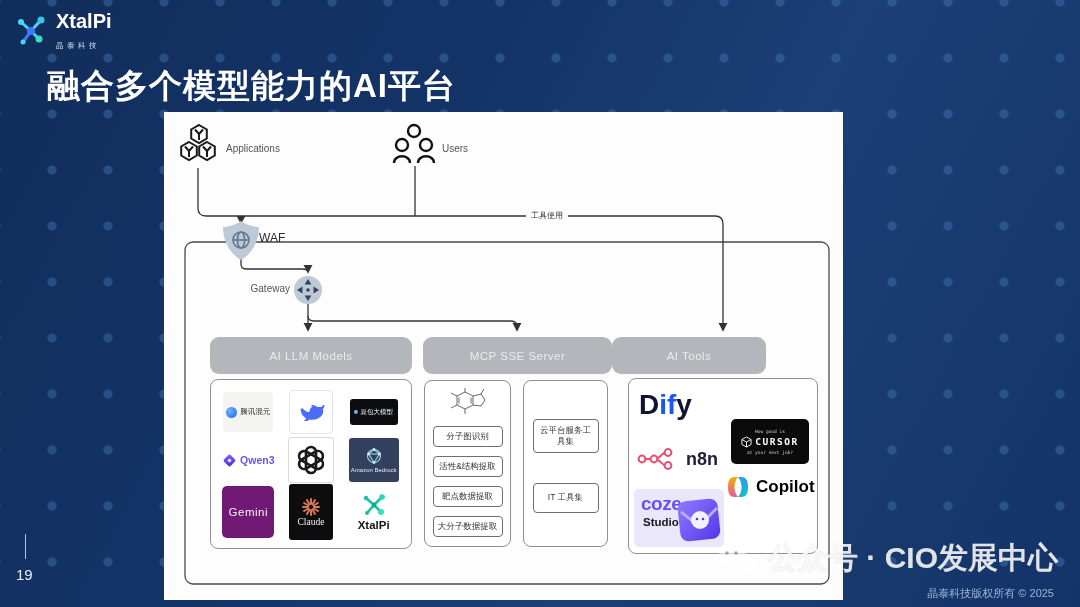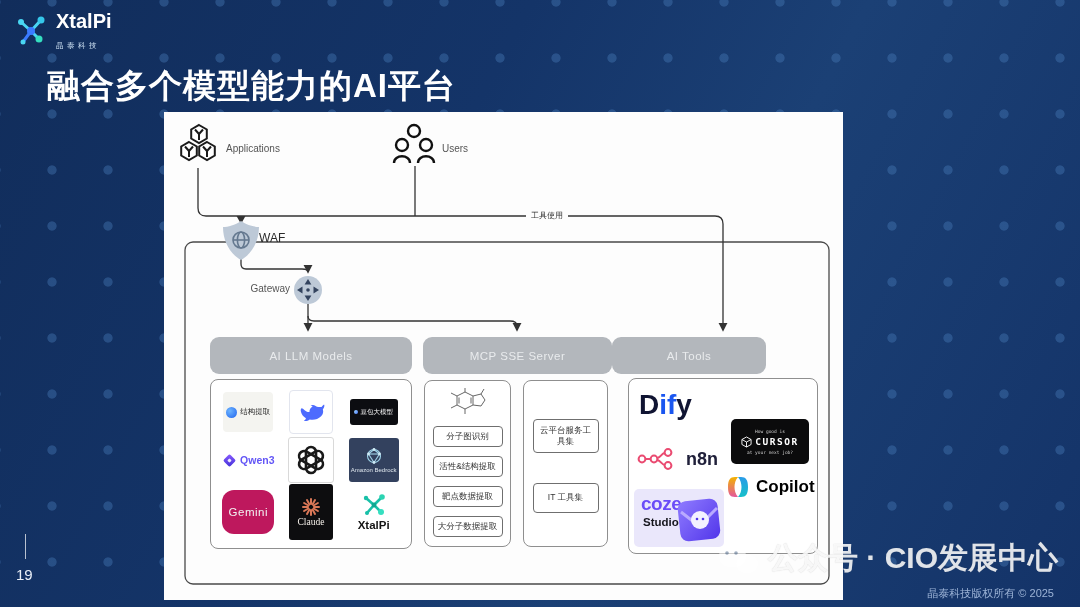--- a/index.html
+++ b/index.html
@@ -39,21 +39,21 @@
   .tile-deepseek{width:42px;height:42px;background:#fff;border:1px solid #e2e5ee;}
   .tile-doubao{width:48px;height:26px;background:#0c0d11;border-radius:3px;flex-direction:column;gap:1px;}
   .doubao-row{display:flex;align-items:center;gap:2px;}
   .doubao-dot{width:4px;height:4px;border-radius:50%;background:linear-gradient(135deg,#9fd8ff,#4d7bff);}
   .doubao-txt{font-size:6.5px;color:#fff;}
   .tile-qwen{gap:3px;}
   .qwen-txt{font-size:10.5px;font-weight:700;color:#6356f6;}
   .tile-openai{width:44px;height:44px;background:#fff;border:1px solid #d9d9d9;border-radius:3px;}
   .tile-bedrock{width:50px;height:44px;background:#33415e;border-radius:3px;flex-direction:column;gap:2px;}
   .bedrock-txt{font-size:6px;color:#dfe7ee;}
-  .tile-gemini{width:52px;height:44px;background:#be185d;border-radius:12px;}
+  .tile-gemini{width:52px;height:52px;background:#701a75;border-radius:5px;}
   .gemini-txt{font-size:11.5px;color:#f2f2f2;letter-spacing:.5px;}
   .tile-claude{width:44px;height:56px;background:#0d0d0f;border-radius:3px;flex-direction:column;gap:1px;}
   .claude-txt{font-size:9.5px;color:#f5f0ea;font-family:"Liberation Serif",serif;}
   .tile-xtalpi{flex-direction:column;gap:2px;}
   .xtalpi-txt{font-size:11.5px;font-weight:700;color:#141414;}
   
   .mcp-col{display:flex;flex-direction:column;align-items:center;}
   .mcp-btn{border:1.2px solid #6f6f6f;border-radius:4px;color:#333;font-size:8.5px;
     display:flex;align-items:center;justify-content:center;text-align:center;box-sizing:border-box;background:#fff;}
   .mcp-btn-sm{width:70px;height:21px;margin-top:9px;}
@@ -187,21 +187,21 @@
   <div class="tooluse-label">工具使用</div>
 
   <div class="sec-header" style="left:46px;width:202px">AI LLM Models</div>
   <div class="sec-header" style="left:259px;width:189px">MCP SSE Server</div>
   <div class="sec-header" style="left:448px;width:154px">AI Tools</div>
 
   <div class="content-box" style="left:46px;top:267px;width:202px;height:170px">
     <div class="llm-grid">
       <div class="tile tile-hunyuan">
         <span class="hunyuan-dot"></span>
-        <span class="hunyuan-txt">结构提取</span>
+        <span class="hunyuan-txt">腾讯混元</span>
       </div>
       <div class="tile tile-deepseek">
         <svg width="30" height="22" viewBox="0 0 32 24">
           <path fill="#4d6bfe" d="M27.5,6.5 c1.5,-2 2.5,-2.5 3,-2.3 c0.3,1.8 -0.2,3.4 -1.6,4.8 c0.9,2.8 0.3,5.4 -1.9,7.6 c-3.4,3.4 -8.3,4.6 -12.4,3.5 c-2.2,1.7 -4.6,2 -6.4,1.4 c1.2,-0.6 2,-1.4 2.3,-2.6 c-3.2,-1.7 -5,-4.5 -5.6,-7.6 c-0.4,-2.2 0.3,-3.4 1,-3.5 c0.8,-0.1 1.6,0.7 2.8,1.9 c1.6,1.6 3.6,2.4 5.6,2.2 c0,-2.5 1.2,-4.6 3.4,-5.6 c-0.4,-0.7 -1.3,-1.2 -2.2,-1.3 c1.8,-1.1 3.9,-0.9 5.5,0.4 c0.9,0.8 1.9,1.2 3,1.2 c1.2,0 2.4,-0.1 3.5,-0.1 Z"></path>
         </svg>
       </div>
       <div class="tile tile-doubao">
         <div class="doubao-row">
           <span class="doubao-dot"></span>
           <span class="doubao-txt">豆包大模型</span>

